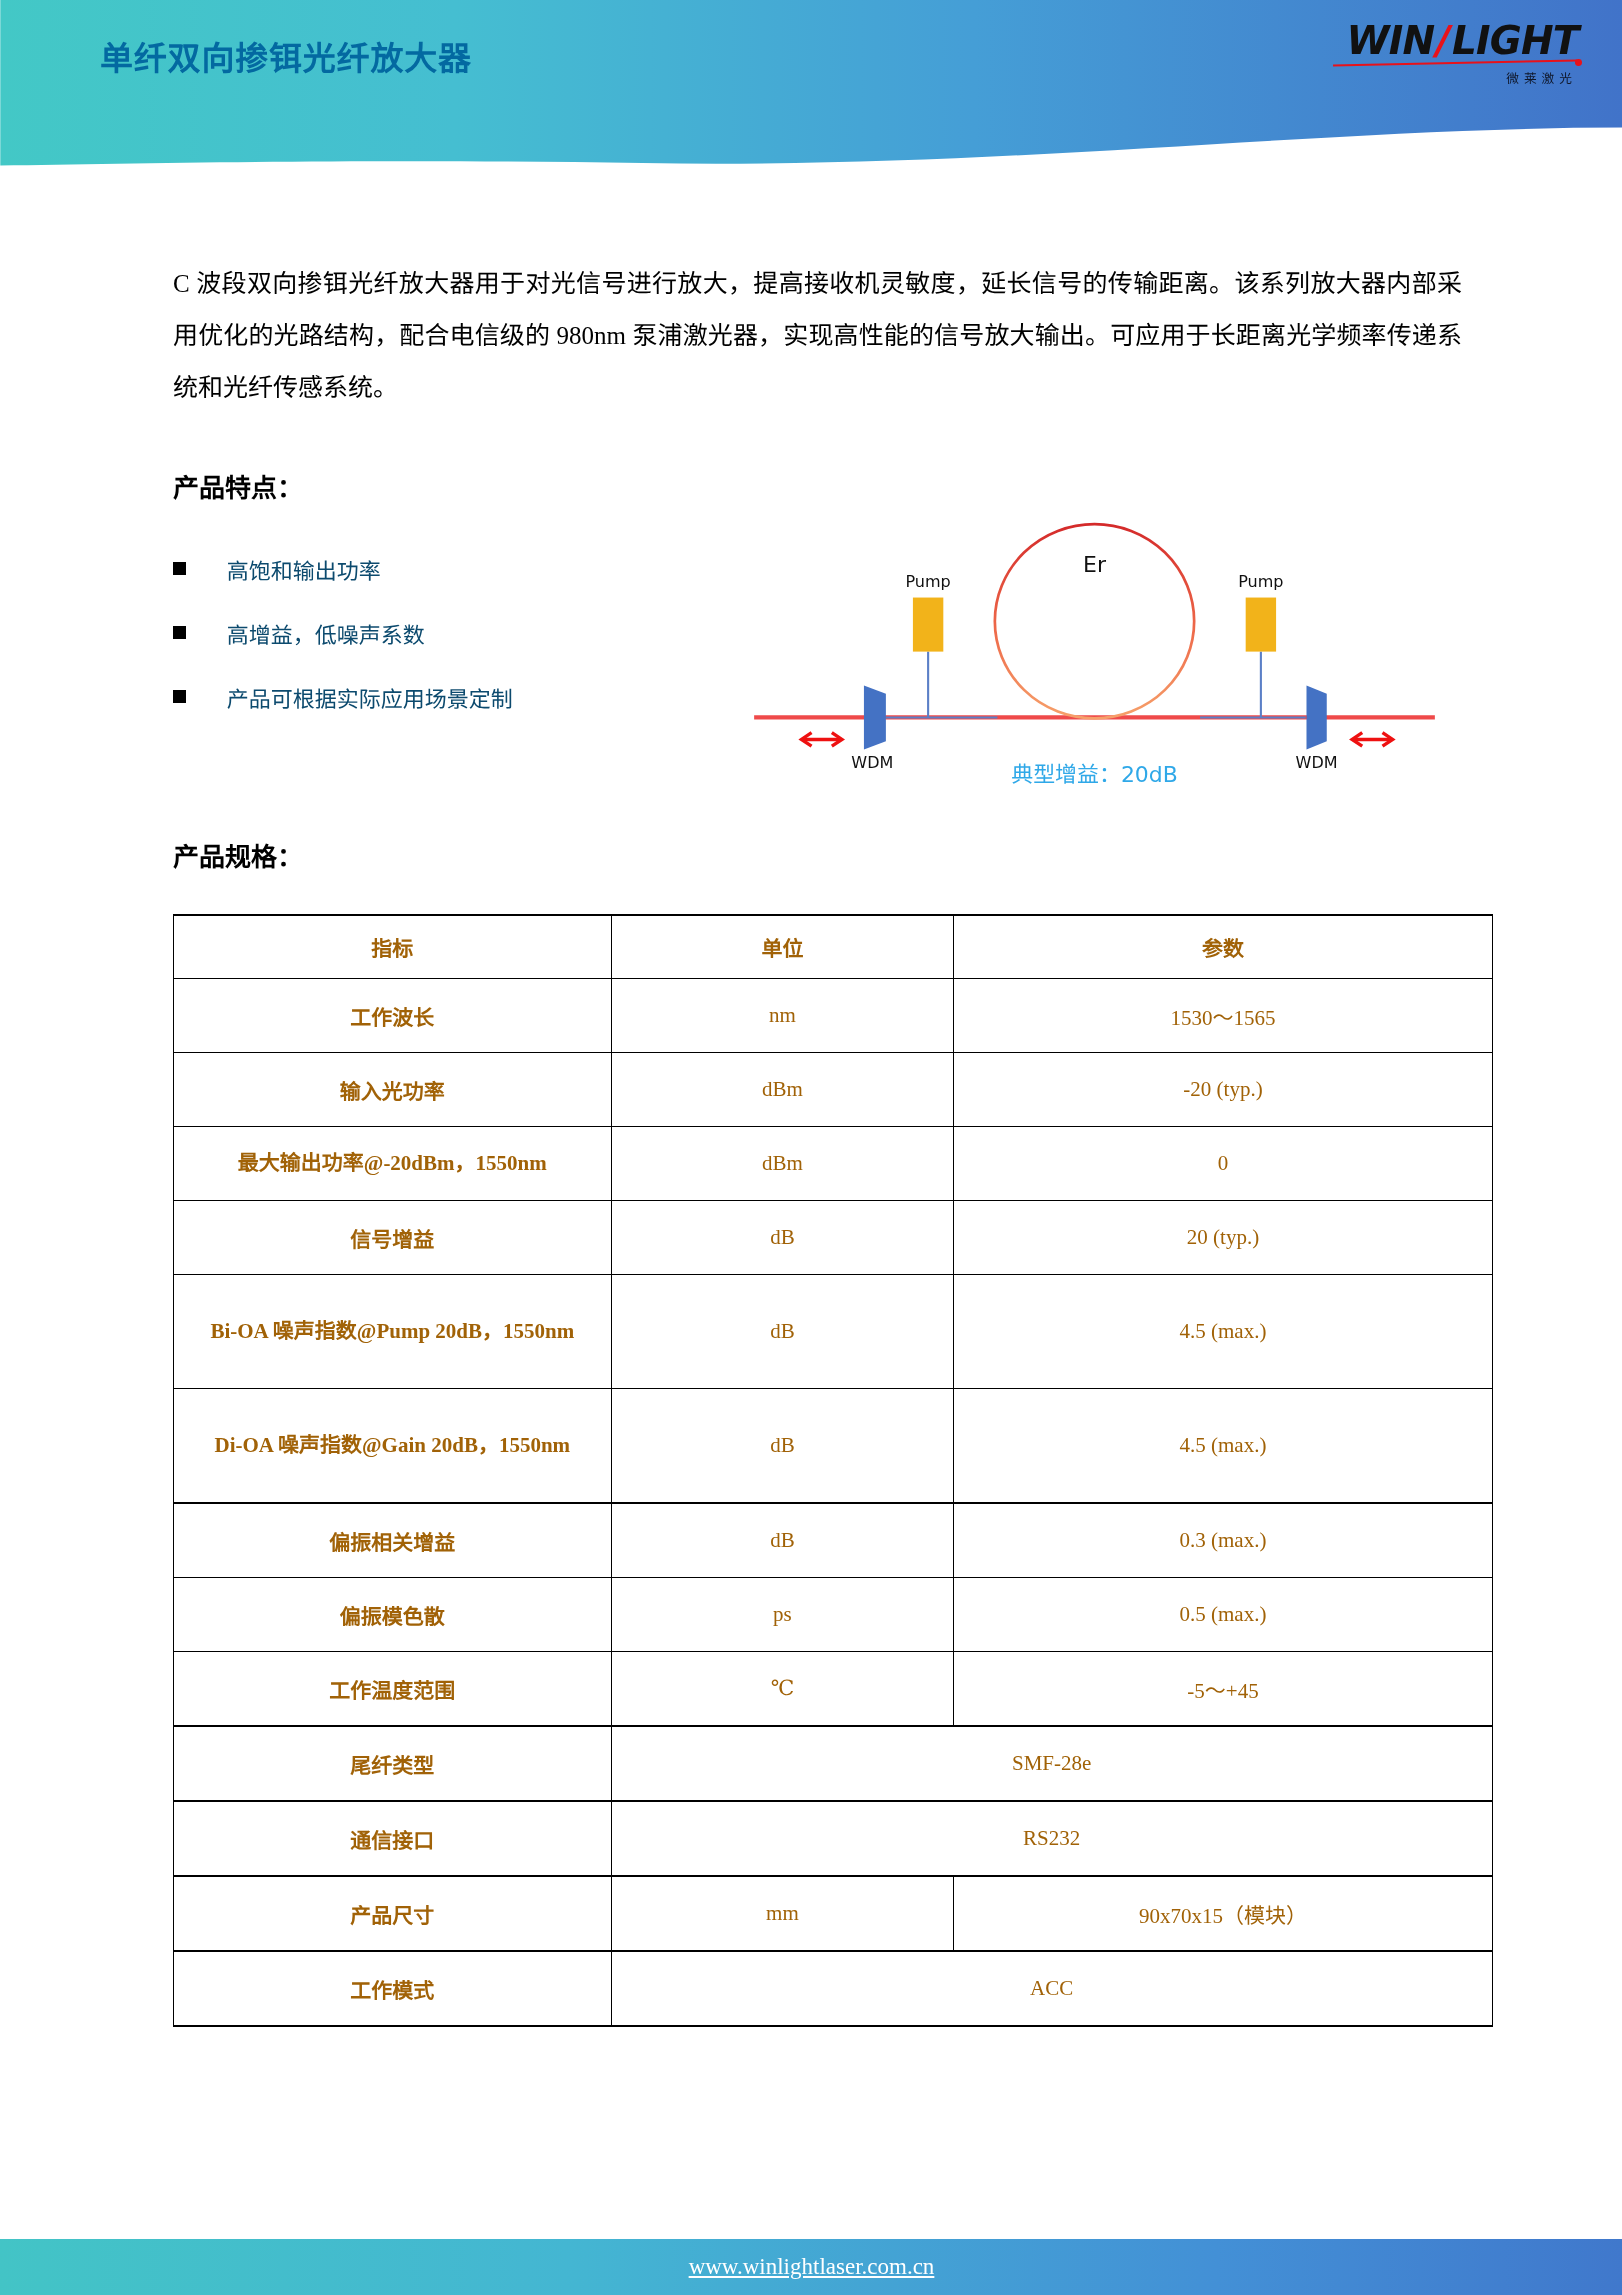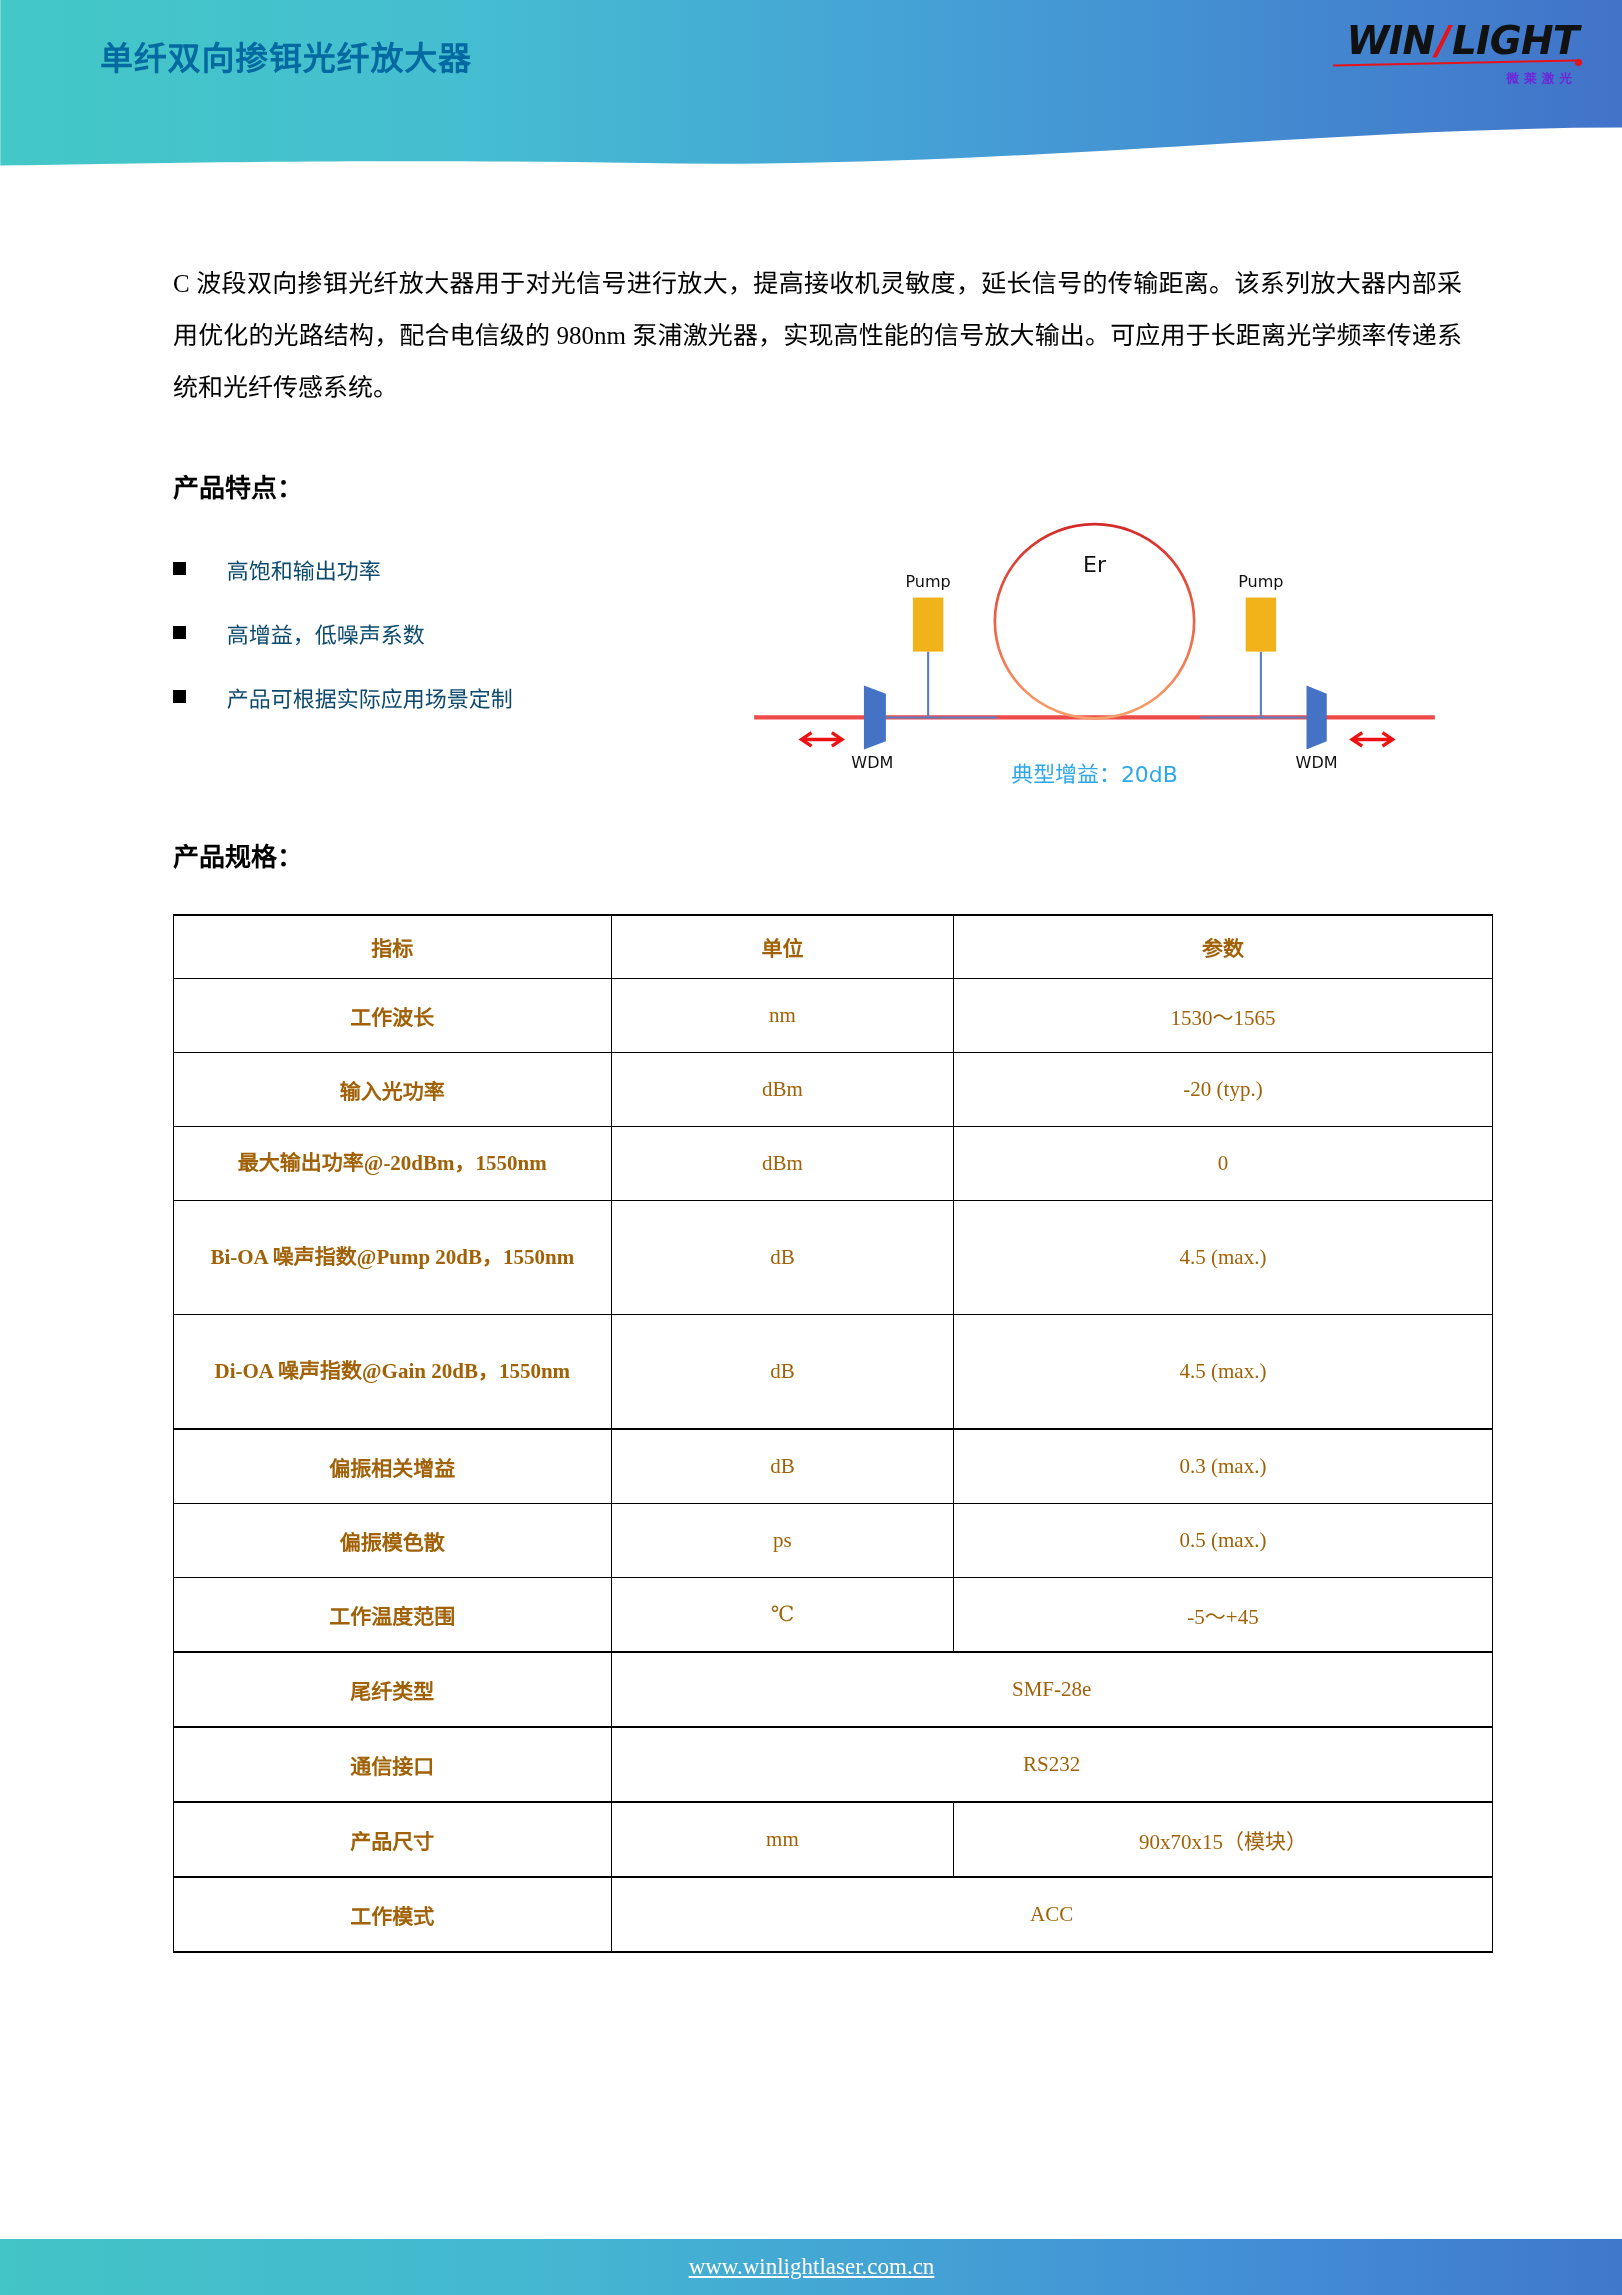--- a/index.html
+++ b/index.html
@@ -86,23 +86,23 @@
     right: 0px;
     bottom: -1.7px;
     width: 6.8px; height: 6.8px;
     border-radius: 50%;
     background: #e8121a;
   }
   .logo-cn {
     text-align: right;
     padding-right: 5px;
     margin-top: 3.4px;
-    color: #6d28d9;
-    font-family: "DejaVu Sans", "Liberation Sans", sans-serif;
-    font-weight: bold;
+    color: #0f172a;
+    font-family: "DejaVu Sans", "Liberation Sans", sans-serif;
+    font-weight: normal;
     font-size: 12.7px;
     letter-spacing: 5px;
   }
 
   
   .content {
     position: absolute;
     top: 169px;
     left: 0;
     width: 1623px;
@@ -341,20 +341,25 @@
             <td class="c-label lbl-cn rh-2">输入光功率</td>
             <td class="c-unit rh-2">dBm</td>
             <td class="c-value rh-2">-20 (typ.)</td>
           </tr>
           <tr>
             <td class="c-label mix rh-2">最大输出功率@-20dBm，1550nm</td>
             <td class="c-unit rh-2">dBm</td>
             <td class="c-value rh-2">0</td>
           </tr>
           <tr>
+            <td class="c-label lbl-cn rh-2">信号增益</td>
+            <td class="c-unit rh-2">dB</td>
+            <td class="c-value rh-2">20 (typ.)</td>
+          </tr>
+          <tr>
             <td class="c-label mix rh-tall">Bi-OA 噪声指数@Pump 20dB，1550nm</td>
             <td class="c-unit rh-tall">dB</td>
             <td class="c-value rh-tall">4.5 (max.)</td>
           </tr>
           <tr>
             <td class="c-label mix rh-tall">Di-OA 噪声指数@Gain 20dB，1550nm</td>
             <td class="c-unit rh-tall">dB</td>
             <td class="c-value rh-tall">4.5 (max.)</td>
           </tr>
           <tr class="thick-top">

